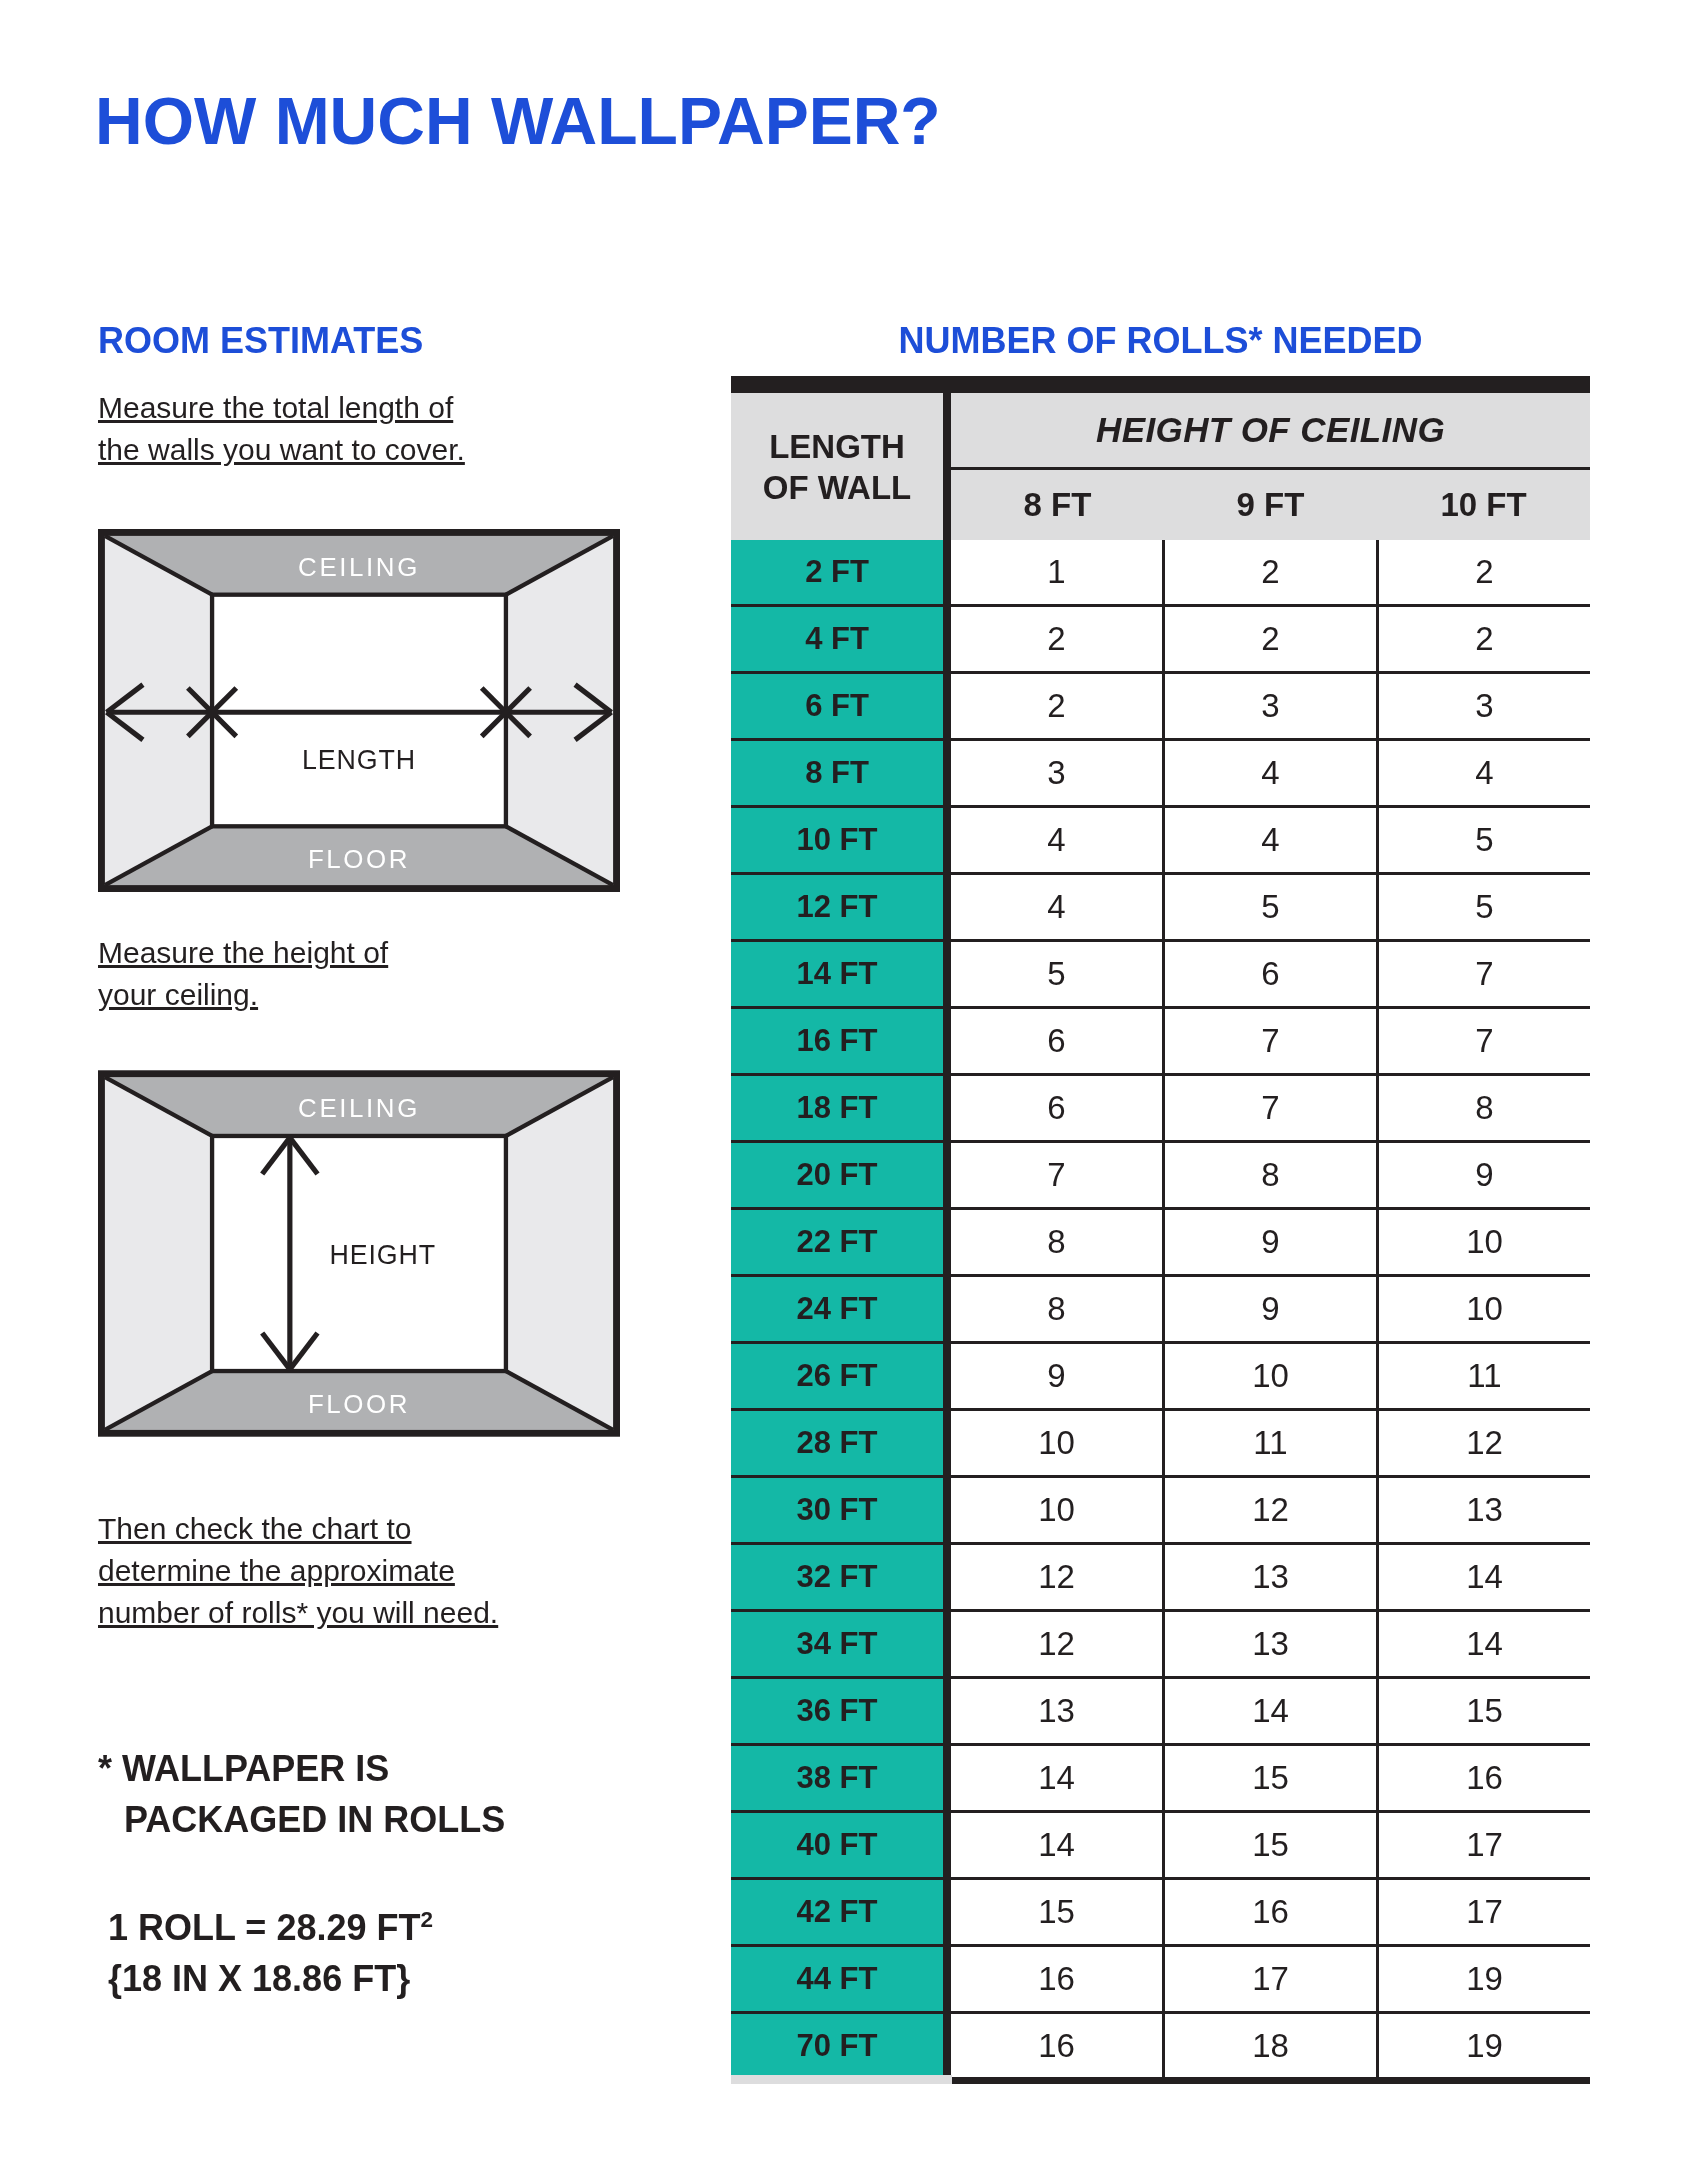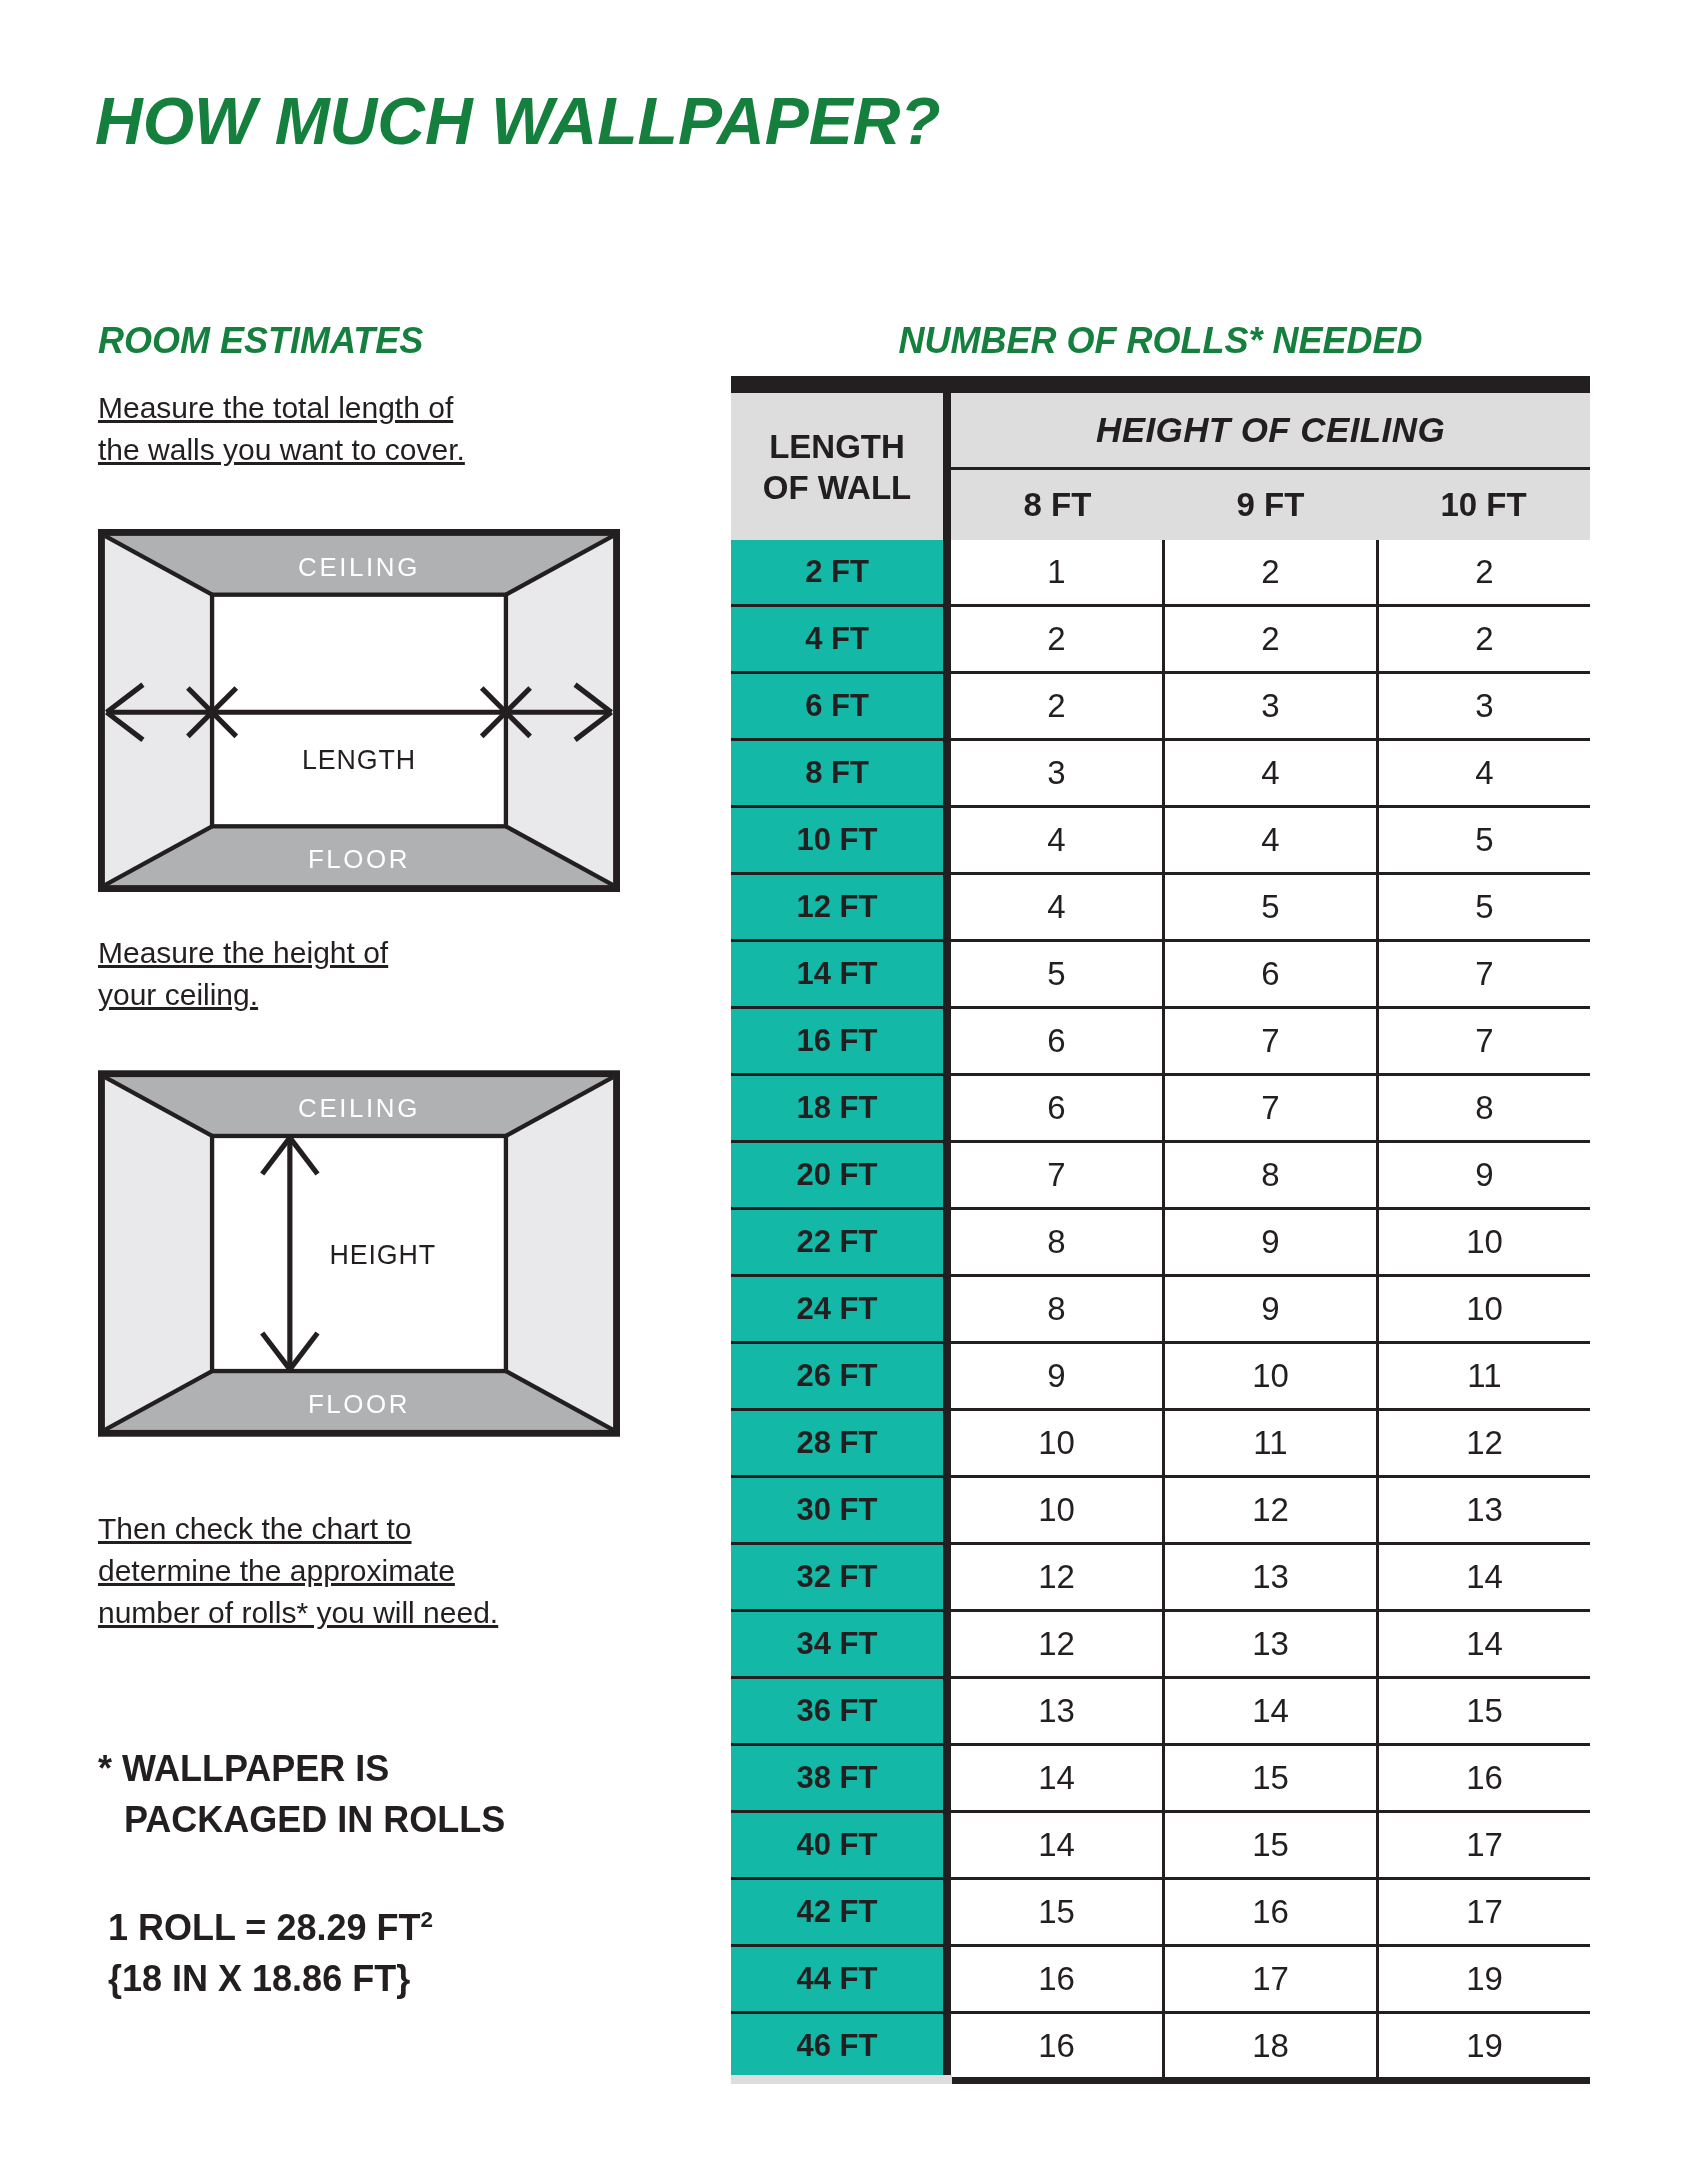--- a/index.html
+++ b/index.html
@@ -1,21 +1,21 @@
 <!DOCTYPE html>
 <html style="font-size:14px"><head>
 <meta charset="utf-8">
 <style>
   html,body{margin:0;padding:0;background:#ffffff;}
   #page{
     position:relative;width:1683px;height:2177px;background:#ffffff;
     font-family:"Liberation Sans",sans-serif;color:#231F20;overflow:hidden;
   }
   .abs{position:absolute;}
-  .blue{color:#15803d;font-style:italic;}
+  .blue{color:#1d4ed8;}
   .pre{white-space:pre-line;}
 
   .page-title{left:95px;top:83px;font-size:66px;font-weight:bold;letter-spacing:0px;}
   .section-heading{font-size:36px;font-weight:bold;letter-spacing:0px;}
   .body-text{font-size:30px;line-height:42px;text-decoration:underline;}
 
   .fn-bold{font-size:36px;font-weight:bold;line-height:51px;}
   .fn-indent{padding-left:26px;}
   sup.sq{font-size:22.5px;vertical-align:super;line-height:0;}
 
@@ -281,21 +281,21 @@
           <div class="tcell tval sep">16</div>
           <div class="tcell tval">17</div>
         </div>
         <div class="trow">
           <div class="tcell tlabel">44 FT</div>
           <div class="tcell tval sep">16</div>
           <div class="tcell tval sep">17</div>
           <div class="tcell tval">19</div>
         </div>
         <div class="trow last">
-          <div class="tcell tlabel">46 FT</div>
+          <div class="tcell tlabel">70 FT</div>
           <div class="tcell tval sep">16</div>
           <div class="tcell tval sep">18</div>
           <div class="tcell tval">19</div>
         </div>
       </div>
     <div class="tbar-bottom"></div>
   </div>
   <div class="abs tshadow"></div>
 
 </div>

